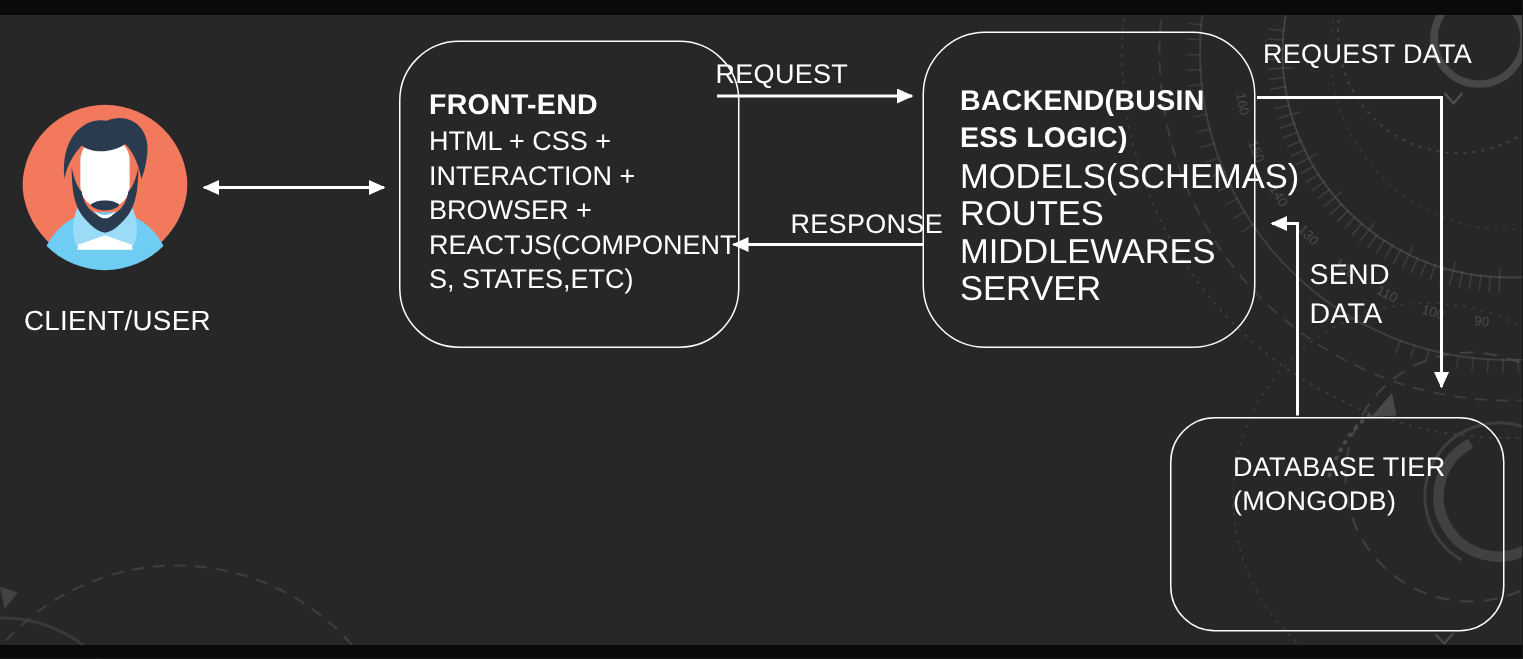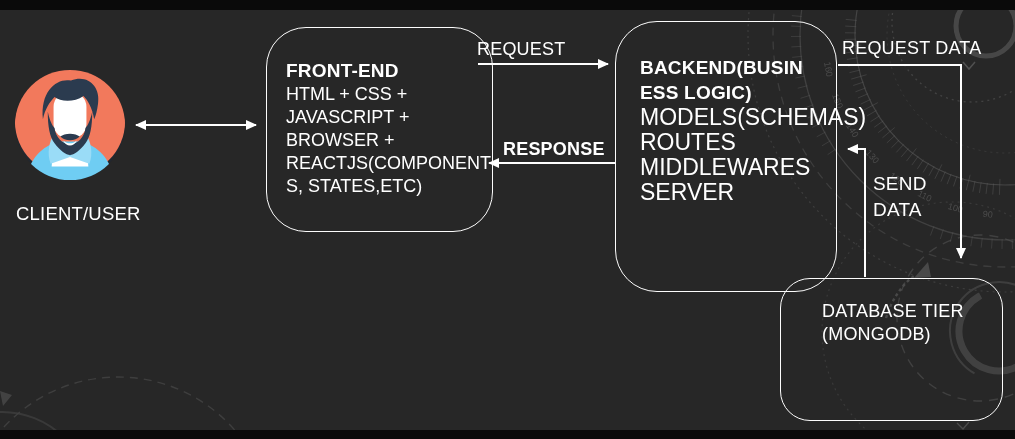--- a/index.html
+++ b/index.html
@@ -19,30 +19,30 @@
   .client-label{left:16px;top:203px;font-size:18.5px;letter-spacing:.2px;}
   .node{
     position:absolute;z-index:2;box-sizing:border-box;
     border:1.6px solid #fcfcfc;background:transparent;
   }
   .node .node-title{font-weight:bold;white-space:pre-line;}
   .node .node-body{white-space:pre-line;}
   .node.frontend{left:266px;top:27px;width:227px;height:205px;border-radius:40px;padding:31px 0 0 19px;}
   .node.frontend .node-title{font-size:19px;line-height:24px;letter-spacing:.2px;}
   .node.frontend .node-body{font-size:18px;line-height:23px;}
-  .node.backend{left:615px;top:21px;width:222px;height:271px;border-radius:42px;padding:33px 8px 0 24px;}
+  .node.backend{left:615px;top:21px;width:222px;height:211px;border-radius:42px;padding:33px 8px 0 24px;}
   .node.backend .node-title{font-size:19px;line-height:25px;letter-spacing:.2px;}
   .node.backend .node-body{font-size:23px;line-height:25px;}
   .node.database{left:780px;top:278px;width:223px;height:143px;border-radius:30px;padding:21px 0 0 41px;}
   .node.database .node-body{font-size:18px;line-height:23px;letter-spacing:.2px;}
   .edge-label{font-size:18px;letter-spacing:.2px;}
   .lbl-interaction{left:133px;top:139px;}
   .lbl-request{left:477px;top:39px;}
-  .lbl-response{left:503px;top:139px;font-weight:bold;}
-  .lbl-request-data{left:842px;top:38px;}
+  .lbl-response{left:527px;top:139px;}
+  .lbl-request-data{left:842px;top:26px;}
   .lbl-send-data{left:873px;top:171px;line-height:26px;font-size:19px;}
 </style>
 </head>
 <body>
 
 <div class="stage">
 
   <svg class="decor" width="1015" height="439" viewBox="0 0 1015 439">
     <g fill="none">
 
@@ -183,21 +183,21 @@
 
       <path d="M32,54 C29,24 47,11 61,14 C78,7 92,20 89,38 C88,45 87,50 85,54
                C83,42 78,34 74,30 C64,37 50,36 44,31 C39,36 34,44 32,54 Z" fill="#2b3b4f"></path>
     </g>
   </svg>
   <div class="txt client-label">CLIENT/USER</div>
 
   <div class="node frontend">
     <div class="node-title">FRONT-END</div>
     <div class="node-body">HTML + CSS +
-JAVASCRIPT +
+INTERACTION +
 BROWSER +
 REACTJS(COMPONENT
 S, STATES,ETC)</div>
   </div>
 
   <div class="node backend">
     <div class="node-title">BACKEND(BUSIN
 ESS LOGIC)</div>
     <div class="node-body">MODELS(SCHEMAS)
 ROUTES

